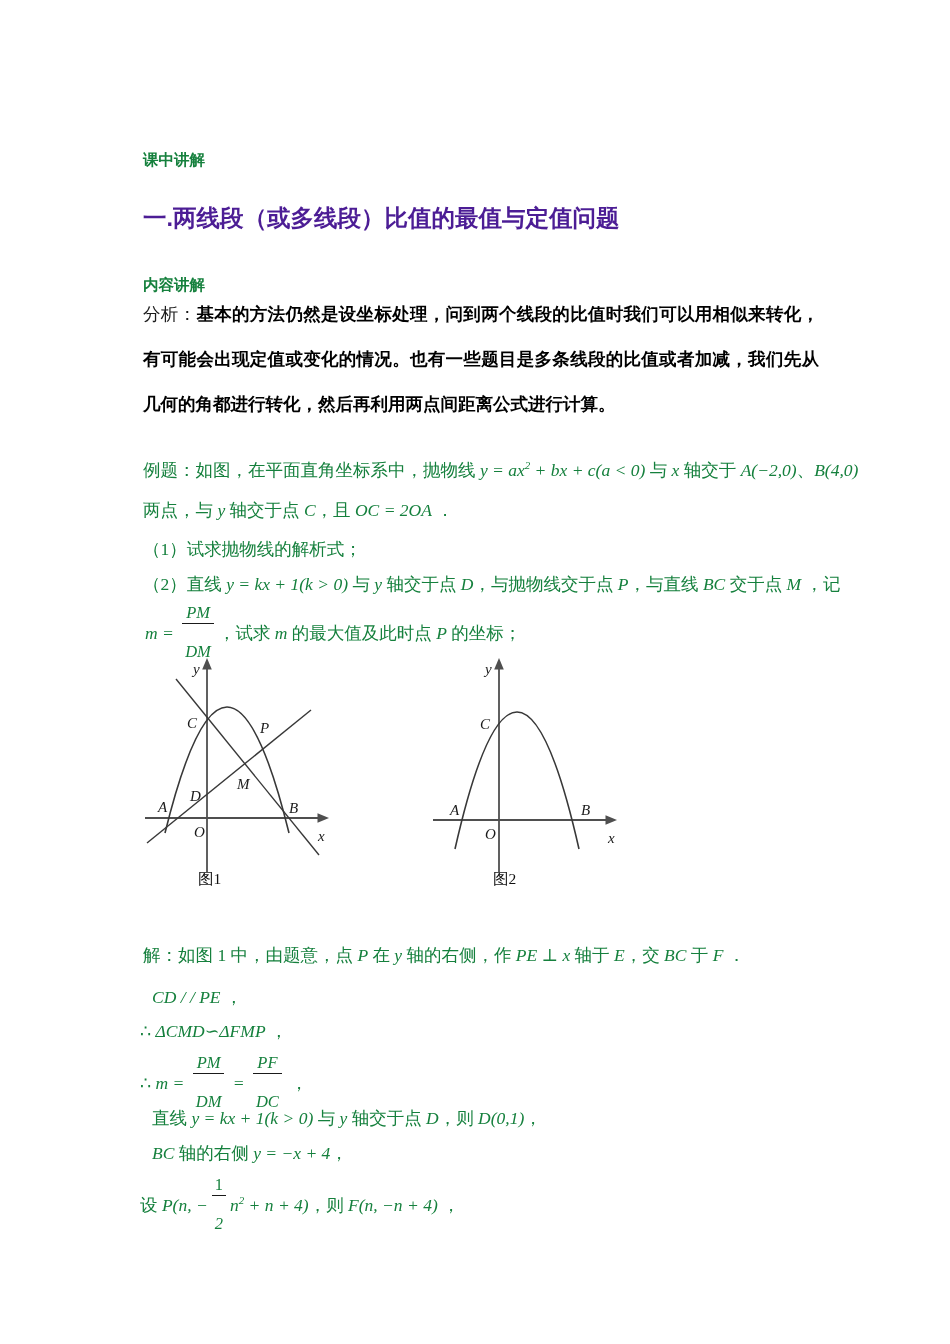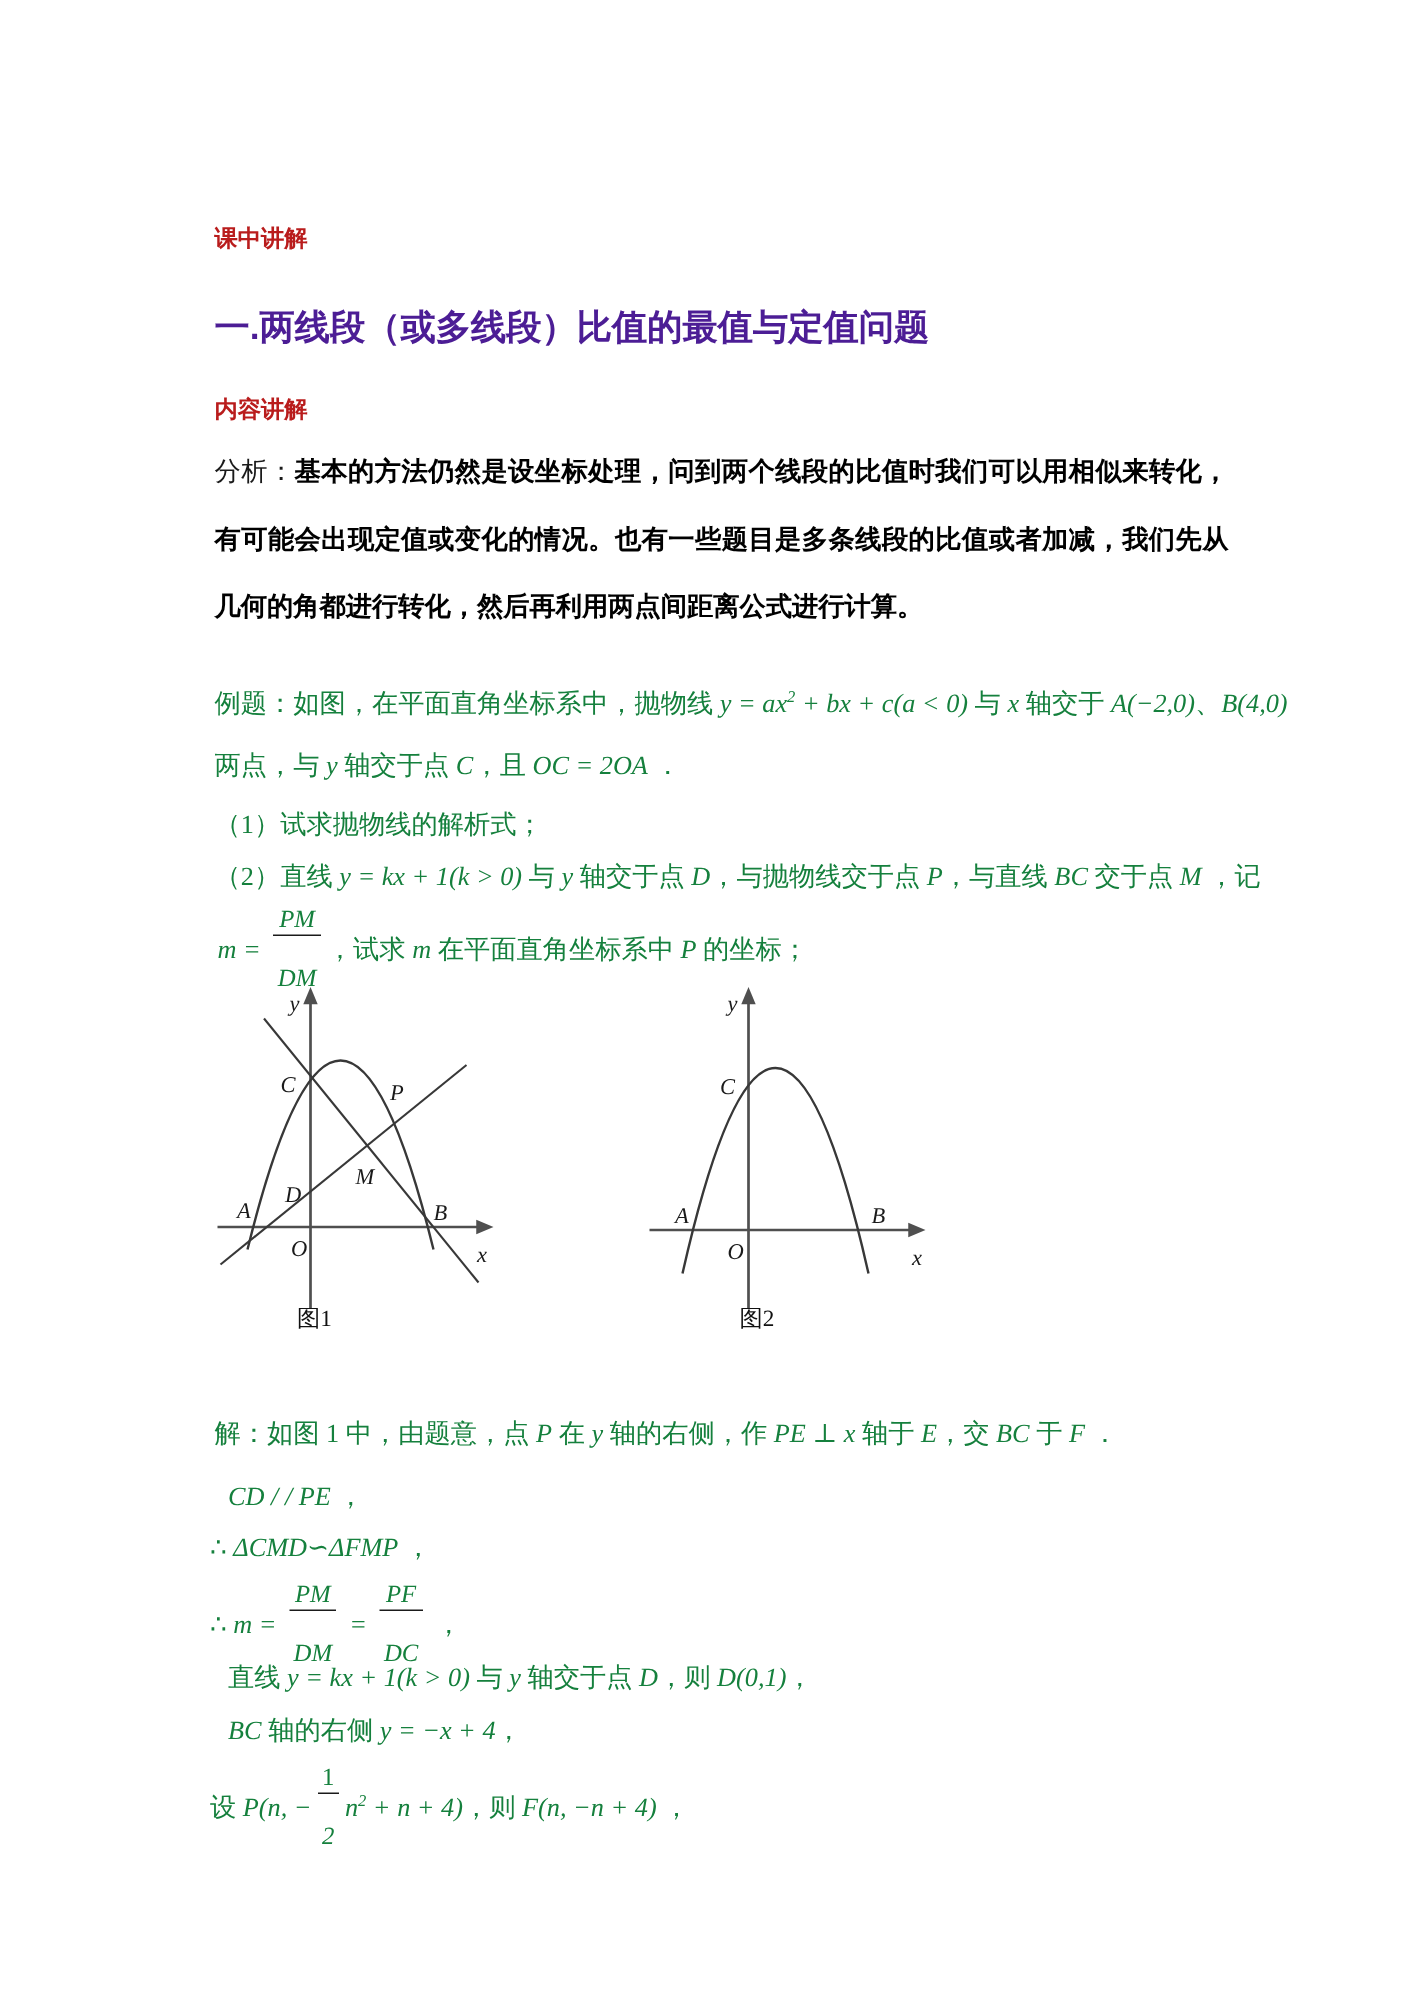--- a/index.html
+++ b/index.html
@@ -18,21 +18,21 @@
     font-size:17.5px;
     line-height:24px;
     white-space:nowrap;
     color:#15803d;
   }
   .fracline { line-height:46px; }
   .hdr-sm {
     font-family:"Liberation Sans","DejaVu Sans",sans-serif;
     font-weight:bold;
     font-size:15.5px;
-    color:#b91c1c;
+    color:#15803d;
   }
   .hdr-lg {
     font-family:"Liberation Sans","DejaVu Sans",sans-serif;
     font-weight:bold;
     font-size:23.5px;
     color:#4c1d95;
     margin:0;
   }
   .analysis {
     position:absolute;
@@ -77,29 +77,29 @@
 </style>
 </head>
 <body>
 
 <div class="page">
 
   <div class="line hdr-sm" style="top:148px">课中讲解</div>
 
   <h1 class="line hdr-lg" style="top:206px">一.两线段（或多线段）比值的最值与定值问题</h1>
 
-  <div class="line hdr-sm" style="top:262px">内容讲解</div>
+  <div class="line hdr-sm" style="top:273px">内容讲解</div>
 
   <p class="analysis"><span class="a-prefix">分析：</span><span class="a-body">基本的方法仍然是设坐标处理，问到两个线段的比值时我们可以用相似来转化，有可能会出现定值或变化的情况。也有一些题目是多条线段的比值或者加减，我们先从几何的角都进行转化，然后再利用两点间距离公式进行计算。</span></p>
 
   <div class="line" style="top:453px"><span class="cjk">例题：如图，在平面直角坐标系中，抛物线 </span><span class="math">y = ax</span><sup class="math">2</sup><span class="math"> + bx + c(a &lt; 0)</span><span class="cjk"> 与 </span><span class="math">x</span><span class="cjk"> 轴交于 </span><span class="math">A(−2,0)</span><span class="cjk">、</span><span class="math">B(4,0)</span></div>
   <div class="line" style="top:498px"><span class="cjk">两点，与 </span><span class="math">y</span><span class="cjk"> 轴交于点 </span><span class="math">C</span><span class="cjk">，且 </span><span class="math">OC = 2OA</span><span class="cjk"> ．</span></div>
   <div class="line" style="top:537px"><span class="cjk">（1）试求抛物线的解析式；</span></div>
   <div class="line" style="top:572px"><span class="cjk">（2）直线 </span><span class="math">y = kx + 1(k &gt; 0)</span><span class="cjk"> 与 </span><span class="math">y</span><span class="cjk"> 轴交于点 </span><span class="math">D</span><span class="cjk">，与抛物线交于点 </span><span class="math">P</span><span class="cjk">，与直线 </span><span class="math">BC</span><span class="cjk"> 交于点 </span><span class="math">M</span><span class="cjk"> ，记</span></div>
-  <div class="line fracline" style="top:604px;left:145px"><span class="math">m = </span><span class="frac"><span class="num">PM</span><span class="den">DM</span></span><span class="cjk">，试求 </span><span class="math">m</span><span class="cjk"> 在平面直角坐标系中 </span><span class="math">P</span><span class="cjk"> 的坐标；</span></div>
+  <div class="line fracline" style="top:604px;left:145px"><span class="math">m = </span><span class="frac"><span class="num">PM</span><span class="den">DM</span></span><span class="cjk">，试求 </span><span class="math">m</span><span class="cjk"> 的最大值及此时点 </span><span class="math">P</span><span class="cjk"> 的坐标；</span></div>
 
   <div class="figure" style="left:143px">
     <svg width="250" height="245" viewBox="0 0 250 245">
       <line class="axis" x1="64" y1="17" x2="64" y2="222"></line>
       <path class="axis-arrow" d="M64 8 L59.2 19.5 L68.8 19.5 Z"></path>
       <line class="axis" x1="2" y1="168" x2="178" y2="168"></line>
       <path class="axis-arrow" d="M186 168 L174.5 163.2 L174.5 172.8 Z"></path>
       <path class="curve" d="M 22 183 Q 84 -69 146 183"></path>
       <line class="strline" x1="33" y1="29" x2="176" y2="205"></line>
       <line class="strline" x1="4" y1="193" x2="168" y2="60"></line>

